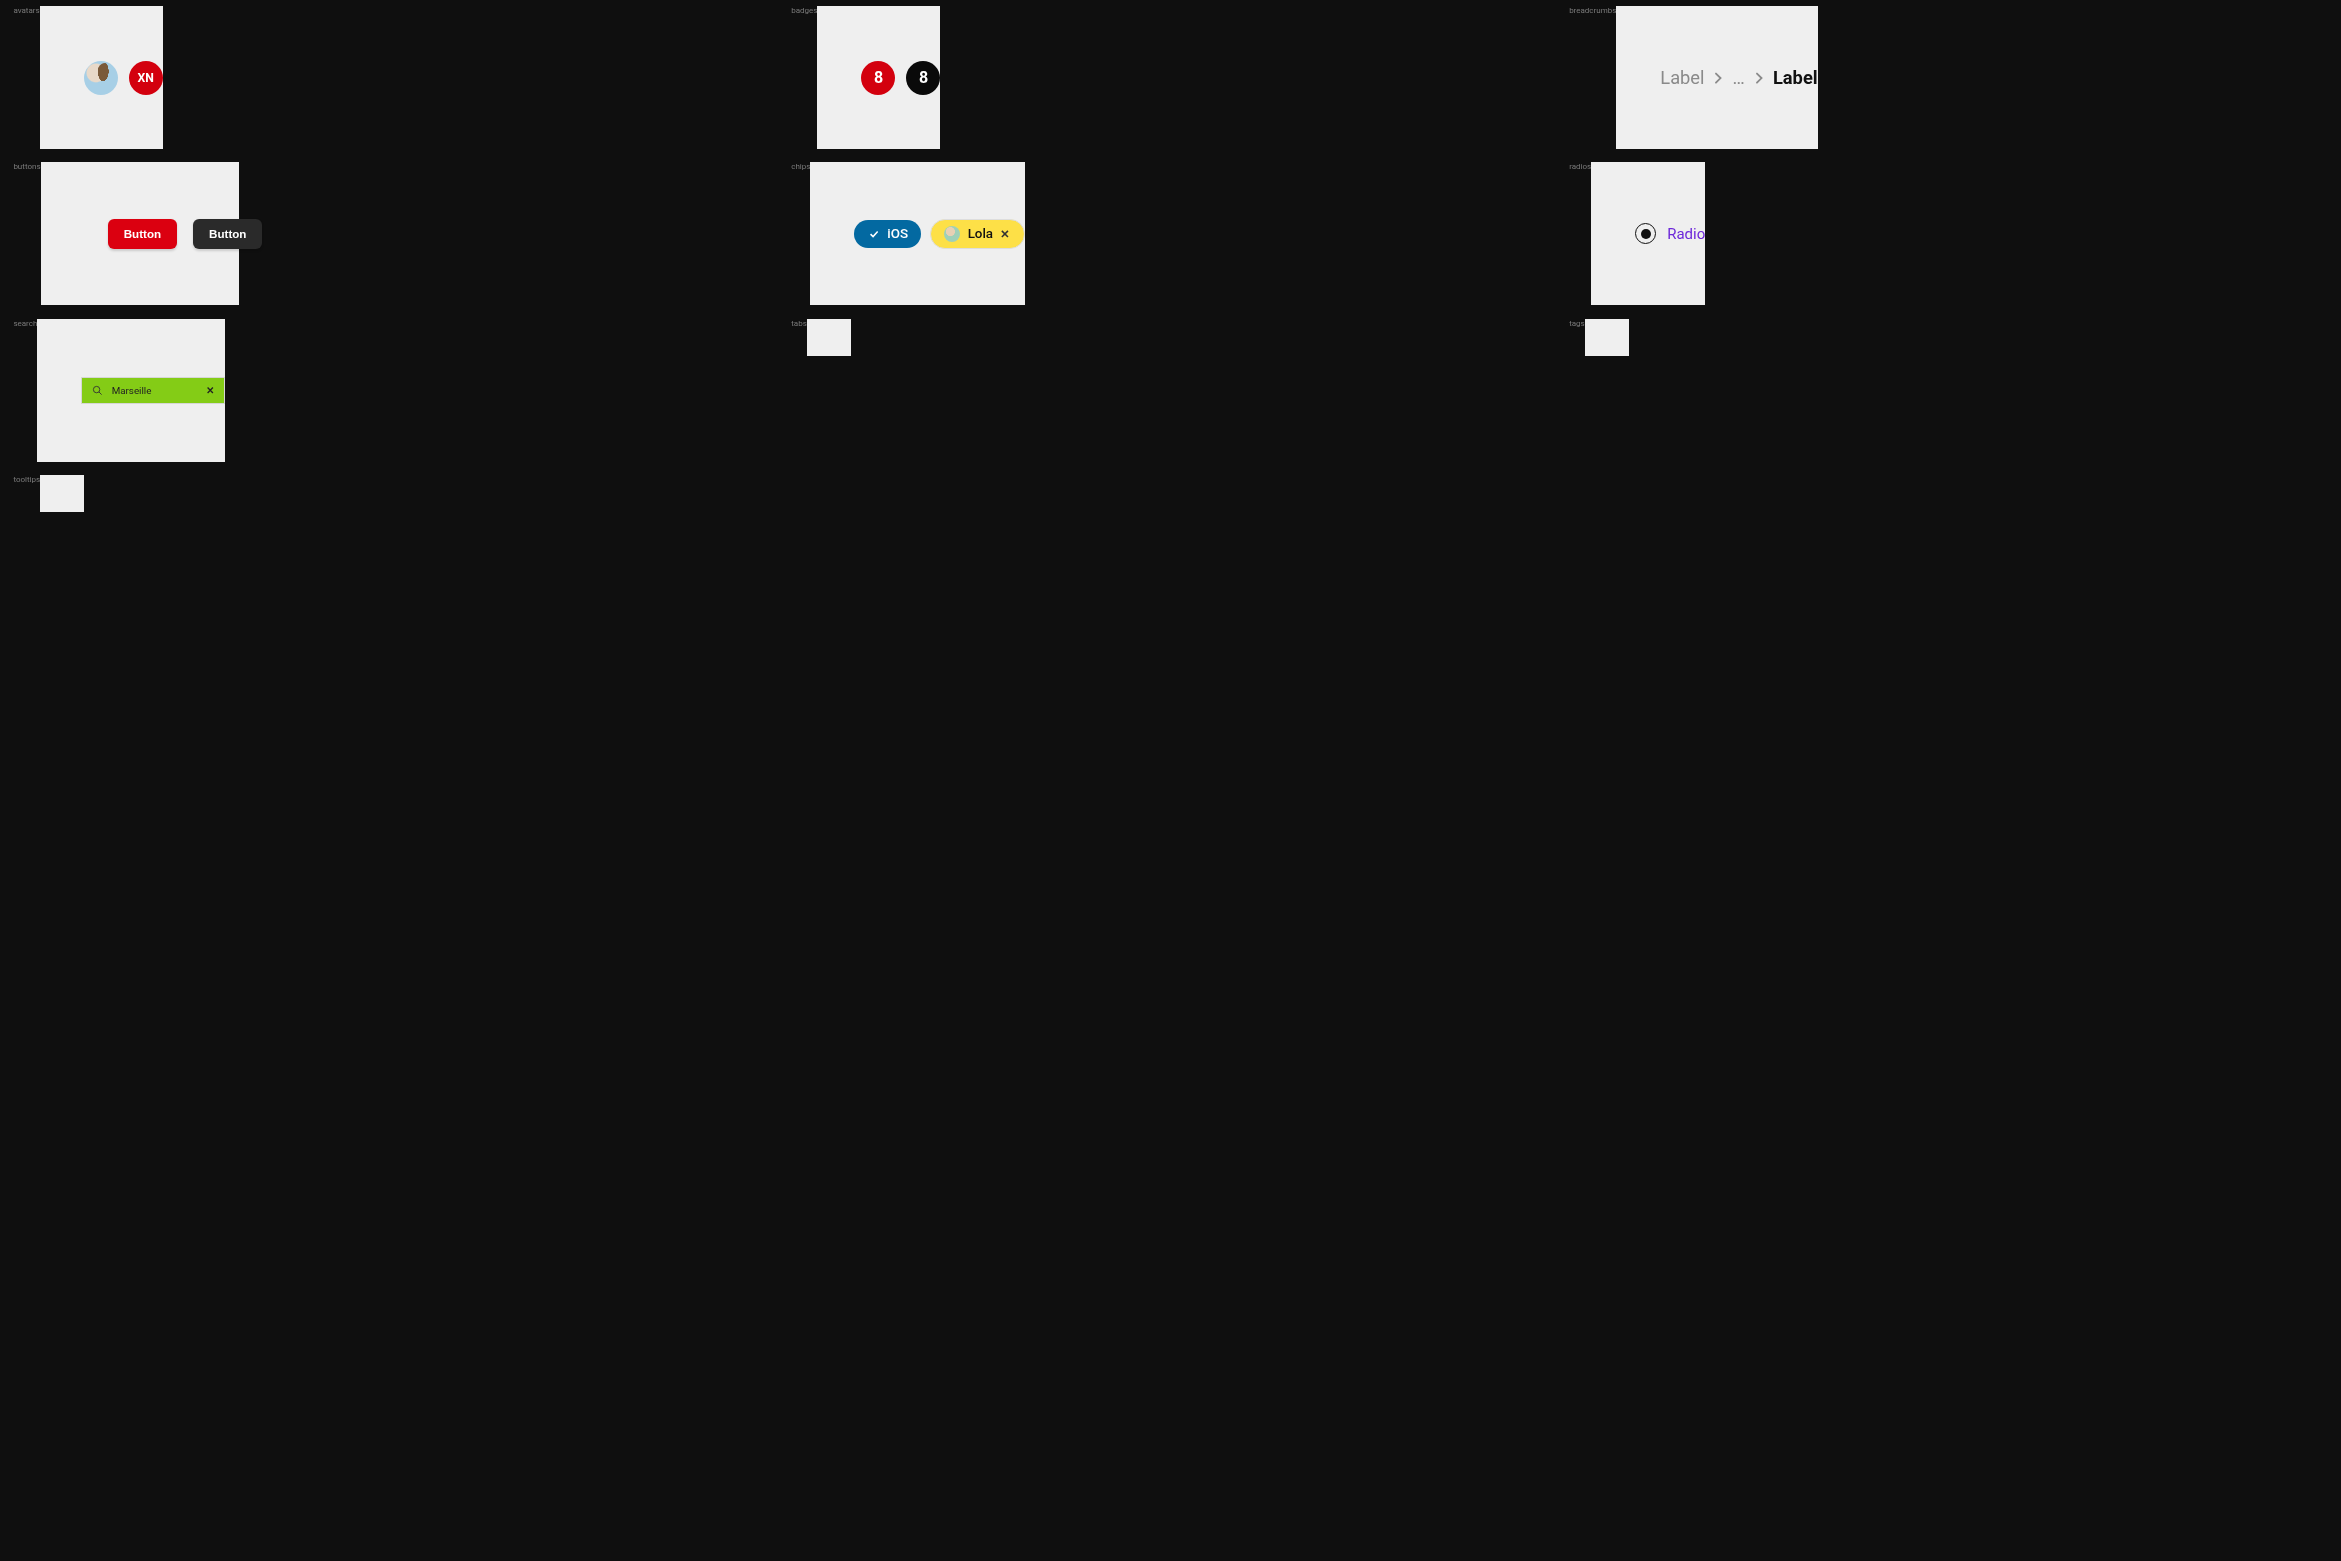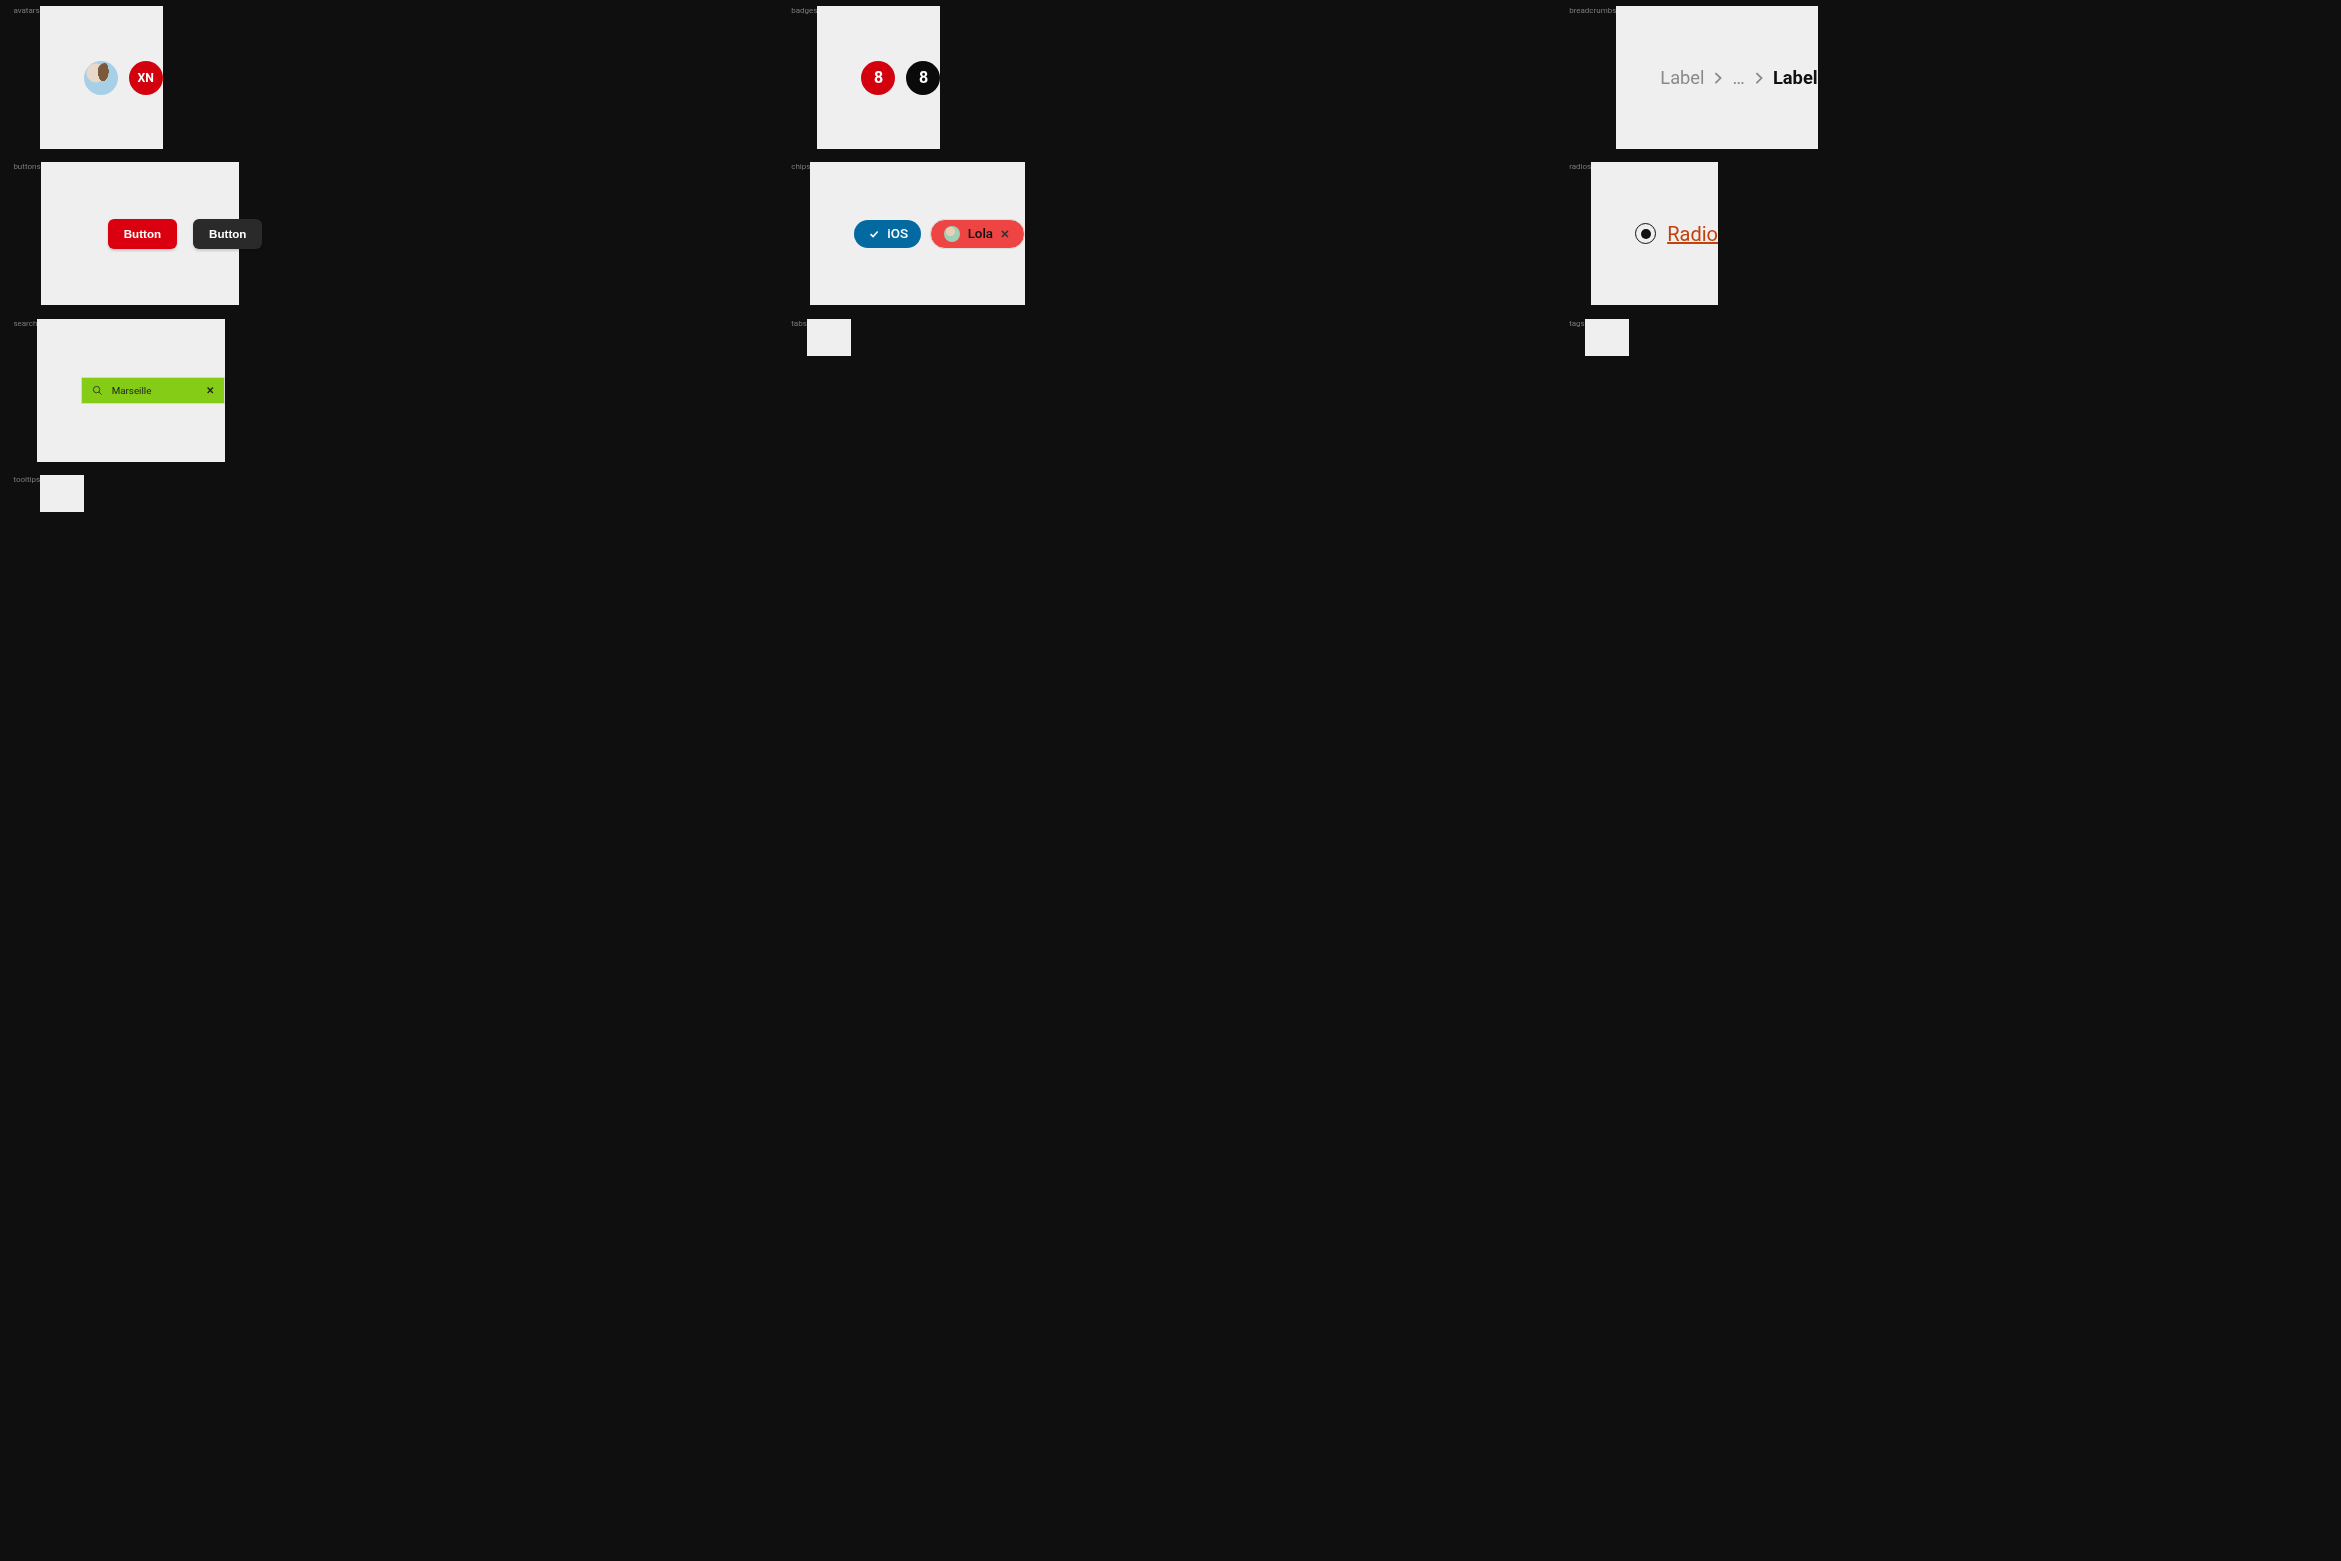--- a/index.html
+++ b/index.html
@@ -82,37 +82,37 @@
   }
   .cb svg { width:12.2px; height:12.2px; stroke:#fff; stroke-width:3; fill:none; }
   .cb-label { font-size:16px; color:#111; }
 
   
   .chip {
     display:flex; align-items:center; gap:7.3px;
     border-radius:609px; padding:6.1px 13.4px; font-size:13.4px; font-weight:500;
   }
   .chip-dark { background:#0369a1; color:#fff; }
-  .chip-light { background:#ef4444; color:#111; border:0.6px solid #ddd; }
+  .chip-light { background:#fde047; color:#111; border:0.6px solid #ddd; }
   .chip svg.check { width:12.2px; height:12.2px; stroke:#fff; stroke-width:3; fill:none; }
   .chip .mini-avatar {
     width:16px; height:16px; border-radius:50%;
     background: radial-gradient(circle at 40% 35%, #e8d0b4 0%, #e8d0b4 30%, #9fd0b8 34%, #9fd0b8 100%);
     flex-shrink:0;
   }
   .chip .x { width:9.8px; height:9.8px; stroke:#333; stroke-width:2.5; }
 
   
   .radio-wrap { display:flex; align-items:center; gap:11px; }
   .radio-outer {
     width:21px; height:21px; border-radius:50%; border:1.8px solid #111;
     display:flex; align-items:center; justify-content:center;
   }
   .radio-inner { width:9.8px; height:9.8px; border-radius:50%; background:#111; }
-  .radio-label { font-size:20px; color:#c2410c;text-decoration:underline; }
+  .radio-label { font-size:15px; color:#6d28d9; }
 
   
   .search {
     background:#84cc16; border:0.6px solid #d6d6d6; border-radius:1px;
     display:flex; align-items:center; gap:8.5px;
     padding:7.3px 9.8px; width:144px;
   }
   .search svg.mag { width:11px; height:11px; stroke:#333; stroke-width:2; fill:none; }
   .search-text { flex:1; font-size:9.8px; color:#222; }
   .search svg.clear { width:8.5px; height:8.5px; stroke:#222; stroke-width:2.5; }

